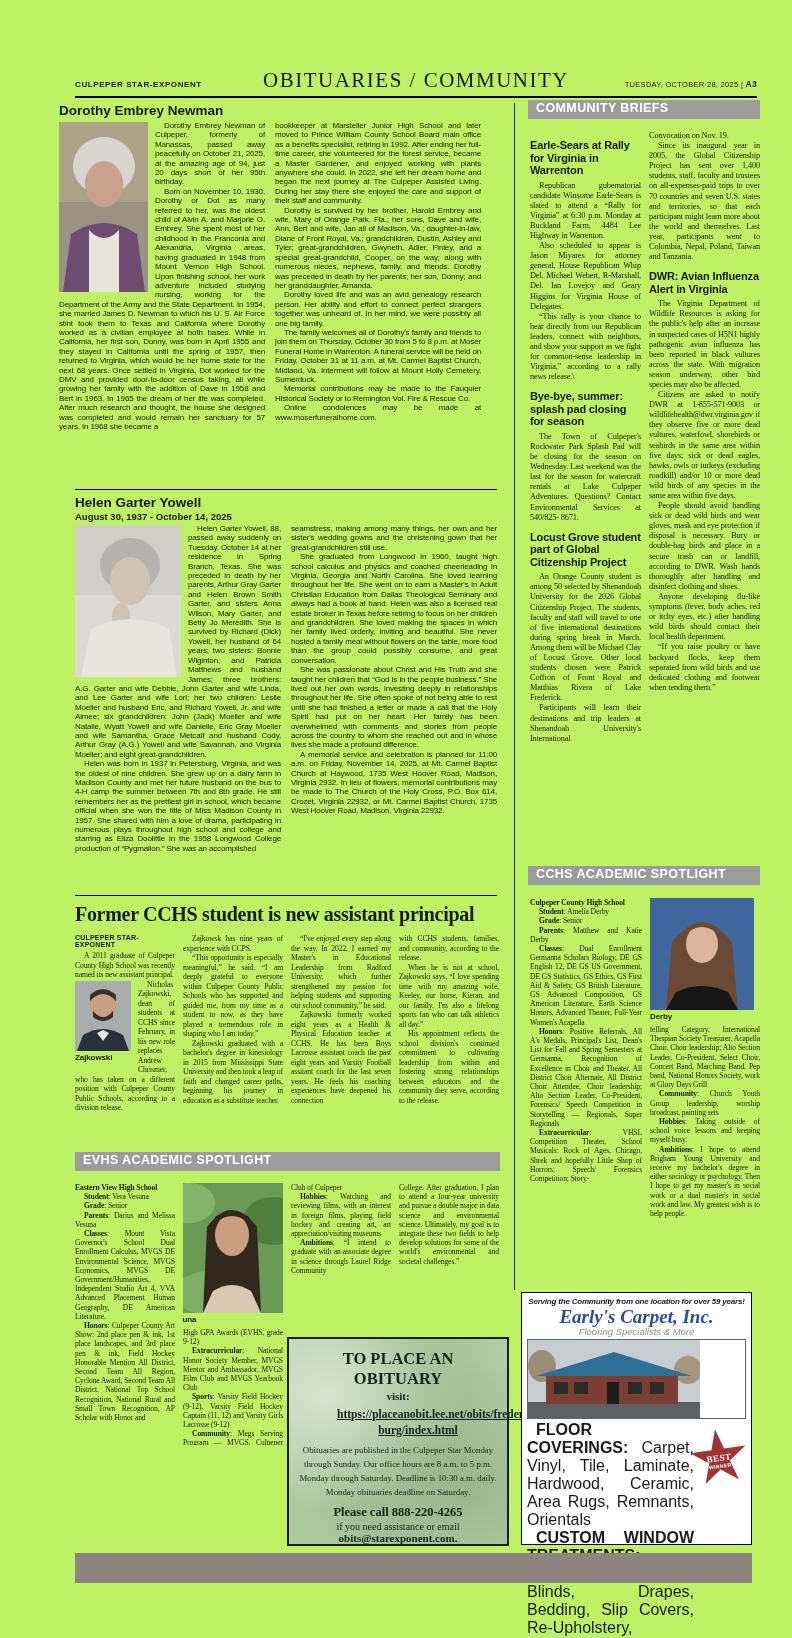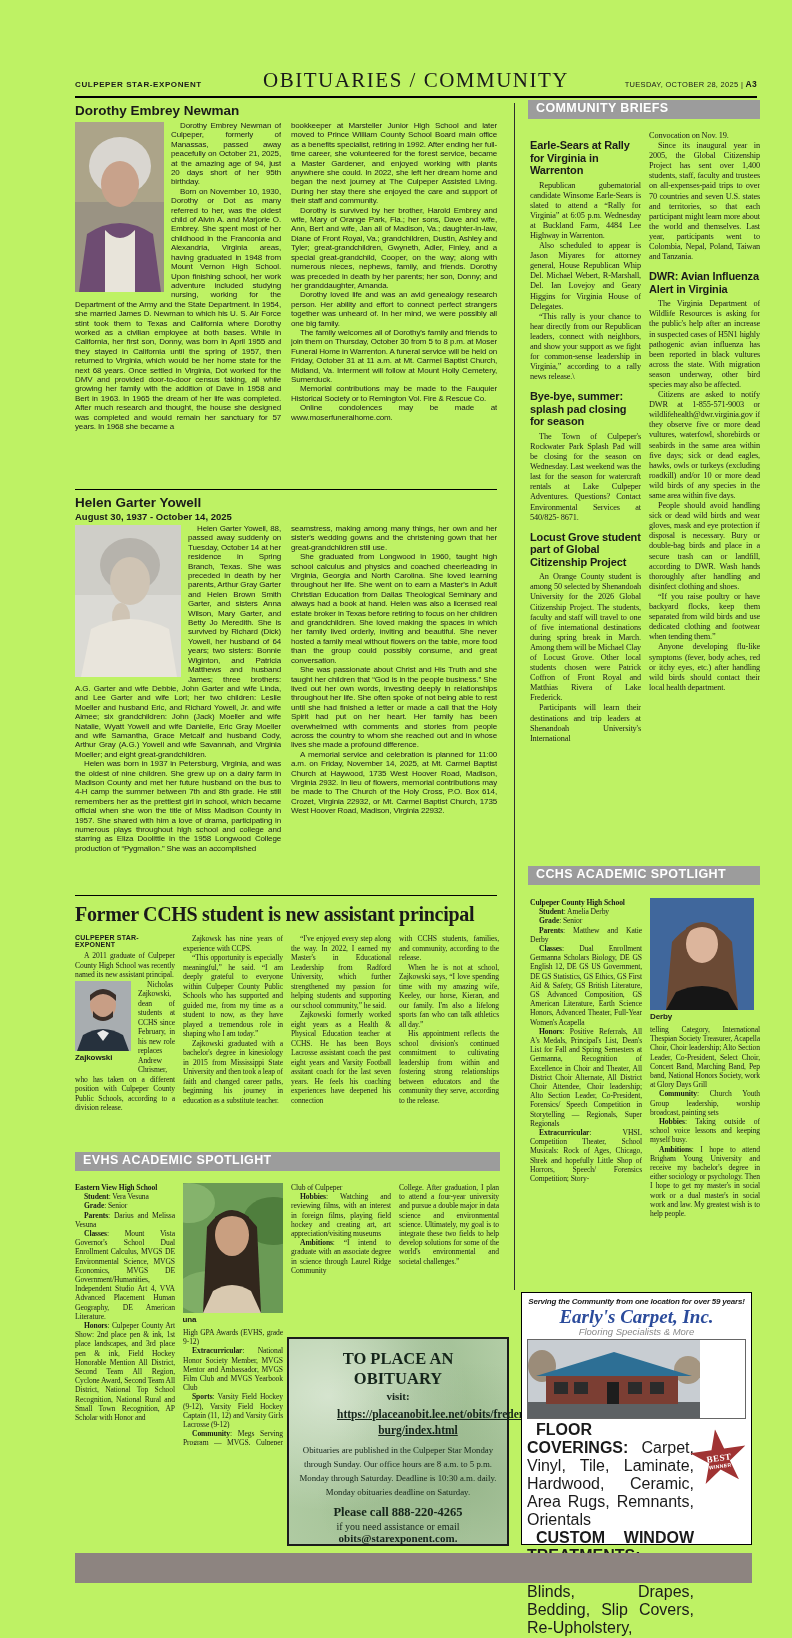--- a/index.html
+++ b/index.html
@@ -27,21 +27,21 @@
   .cap{font:bold 8px "Liberation Sans",sans-serif;margin:2px 0 4px;text-indent:0;text-align:left;}
   svg{display:block;}
 
   
   .obit h2{margin:0;font:bold 13.5px "Liberation Sans",sans-serif;}
   .obit h3{margin:1px 0 2px;font:bold 9.5px "Liberation Sans",sans-serif;}
   .obit-cols{gap:10px;}
   .obit-col{width:206px;font-family:"Liberation Sans",sans-serif;font-size:8px;
             line-height:9.4px;letter-spacing:-.15px;}
   .float-photo{float:left;margin:1px 7px 2px 0;}
-  #obit-dorothy{position:absolute;left:75px;top:103px;width:422px;height:384px;}
+  #obit-dorothy{position:absolute;left:59px;top:103px;width:422px;height:384px;}
   #obit-dorothy .obit-cols{margin-top:3px;height:364px;}
   .rule-h{position:absolute;left:75px;width:422px;border-top:1.5px solid #000;}
   #obit-helen{position:absolute;left:75px;top:495px;width:422px;height:398px;}
   #obit-helen .obit-cols{margin-top:2px;height:364px;}
 
   
   #article{position:absolute;left:75px;top:903px;width:425px;height:246px;}
   #article h1{margin:0 0 8px;font:bold 20px "Liberation Serif",serif;letter-spacing:-.3px;}
   .art-cols{gap:8px;height:198px;}
   .art-col{width:100px;font-size:7.6px;line-height:9.5px;letter-spacing:-.1px;}
@@ -251,38 +251,38 @@
       </div>
     <div class="col" id="evhs-col4" data-name="spotlight-column">
         <p class="para noind" data-name="continuation-paragraph">College. After graduation, I plan to attend a four-year university and pursue a double major in data science and environmental science. Ultimately, my goal is to integrate these two fields to help develop solutions for some of the world's environmental and societal challenges.”</p>
       </div>
   </div>
 
   <div class="banner" id="briefs-banner" data-name="community-briefs-banner">COMMUNITY BRIEFS</div>
   <div class="cols" id="briefs-cols" data-name="community-briefs">
     <div class="col brief-col" data-name="briefs-column">
         <h4 class="brief-head" data-name="section-subheading">Earle-Sears at Rally for Virginia in Warrenton</h4>
-        <p class="para" data-name="paragraph">Republican gubernatorial candidate Winsome Earle-Sears is slated to attend a “Rally for Virginia” at 6:05 p.m. Wednesday at Buckland Farm, 4484 Lee Highway in Warrenton.</p>
+        <p class="para" data-name="paragraph">Republican gubernatorial candidate Winsome Earle-Sears is slated to attend a “Rally for Virginia” at 6:30 p.m. Monday at Buckland Farm, 4484 Lee Highway in Warrenton.</p>
         <p class="para" data-name="paragraph">Also scheduled to appear is Jason Miyares for attorney general, House Republican Whip Del. Michael Webert, R-Marshall, Del. Ian Lovejoy and Geary Higgins for Virginia House of Delegates.</p>
         <p class="para" data-name="paragraph">“This rally is your chance to hear directly from our Republican leaders, connect with neighbors, and show your support as we fight for common-sense leadership in Virginia,” according to a rally news release.\</p>
         <h4 class="brief-head" data-name="section-subheading">Bye-bye, summer: splash pad closing for season</h4>
         <p class="para" data-name="paragraph">The Town of Culpeper's Rockwater Park Splash Pad will be closing for the season on Wednesday. Last weekend was the last for the season for watercraft rentals at Lake Culpeper Adventures. Questions? Contact Environmental Services at 540/825- 8671.</p>
         <h4 class="brief-head" data-name="section-subheading">Locust Grove student part of Global Citizenship Project</h4>
         <p class="para" data-name="paragraph">An Orange County student is among 50 selected by Shenandoah University for the 2026 Global Citizenship Project. The students, faculty and staff will travel to one of five international destinations during spring break in March. Among them will be Michael Clay of Locust Grove. Other local students chosen were Patrick Coffron of Front Royal and Matthias Rivera of Lake Frederick.</p>
         <p class="para" data-name="paragraph">Participants will learn their destinations and trip leaders at Shenandoah University's International</p>
       </div>
     <div class="col brief-col" data-name="briefs-column">
         <p class="para noind" data-name="continuation-paragraph">Convocation on Nov. 19.</p>
         <p class="para" data-name="paragraph">Since its inaugural year in 2005, the Global Citizenship Project has sent over 1,400 students, staff, faculty and trustees on all-expenses-paid trips to over 70 countries and seven U.S. states and territories, so that each participant might learn more about the world and themselves. Last year, participants went to Colombia, Nepal, Poland, Taiwan and Tanzania.</p>
         <h4 class="brief-head" data-name="section-subheading">DWR: Avian Influenza Alert in Virginia</h4>
         <p class="para" data-name="paragraph">The Virginia Department of Wildlife Resources is asking for the public's help after an increase in suspected cases of H5N1 highly pathogenic avian influenza has been reported in black vultures across the state. With migration season underway, other bird species may also be affected.</p>
         <p class="para" data-name="paragraph">Citizens are asked to notify DWR at 1-855-571-9003 or wildlifehealth@dwr.virginia.gov if they observe five or more dead vultures, waterfowl, shorebirds or seabirds in the same area within five days; sick or dead eagles, hawks, owls or turkeys (excluding roadkill) and/or 10 or more dead wild birds of any species in the same area within five days.</p>
         <p class="para" data-name="paragraph">People should avoid handling sick or dead wild birds and wear gloves, mask and eye protection if disposal is necessary. Bury or double-bag birds and place in a secure trash can or landfill, according to DWR. Wash hands thoroughly after handling and disinfect clothing and shoes.</p>
+        <p class="para" data-name="paragraph">Anyone developing flu-like symptoms (fever, body aches, red or itchy eyes, etc.) after handling wild birds should contact their local health department.</p>
         <p class="para" data-name="paragraph">“If you raise poultry or have backyard flocks, keep them separated from wild birds and use dedicated clothing and footwear when tending them.”</p>
-        <p class="para" data-name="paragraph">Anyone developing flu-like symptoms (fever, body aches, red or itchy eyes, etc.) after handling wild birds should contact their local health department.</p>
       </div>
   </div>
 
   <div class="banner" id="cchs-banner" data-name="cchs-spotlight-banner">CCHS ACADEMIC SPOTLIGHT</div>
   <div class="cols spot" id="cchs-cols" data-name="cchs-spotlight">
     <div class="col" id="cchs-col1" data-name="spotlight-column">
         <p class="para boldline" data-name="bold-heading-line">Culpeper County High School</p>
         <p class="para" data-name="labeled-paragraph"><b data-name="field-label">Student</b>: Amelia Derby</p>
         <p class="para" data-name="labeled-paragraph"><b data-name="field-label">Grade</b>: Senior</p>
         <p class="para" data-name="labeled-paragraph"><b data-name="field-label">Parents</b>: Matthew and Katie Derby</p>

